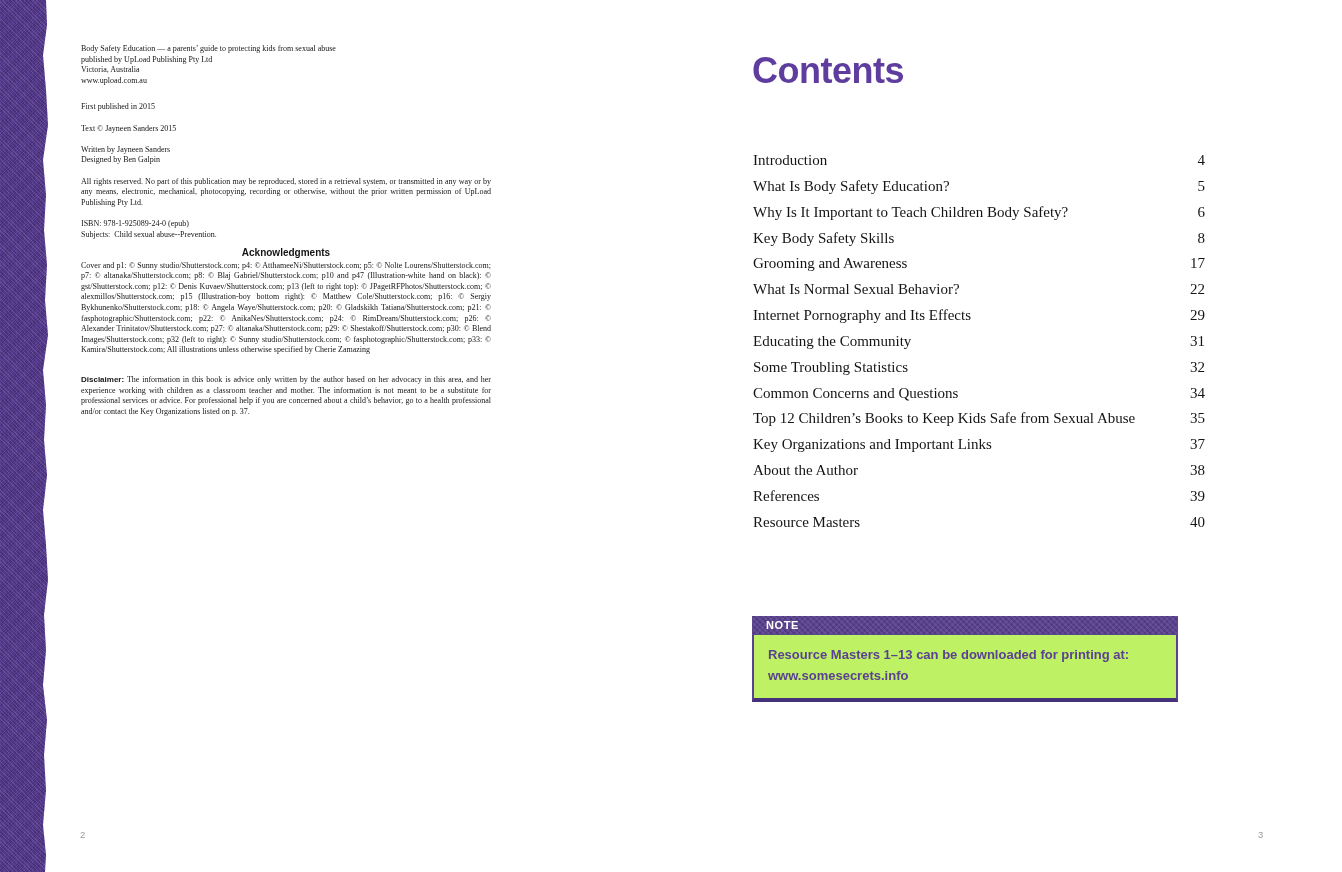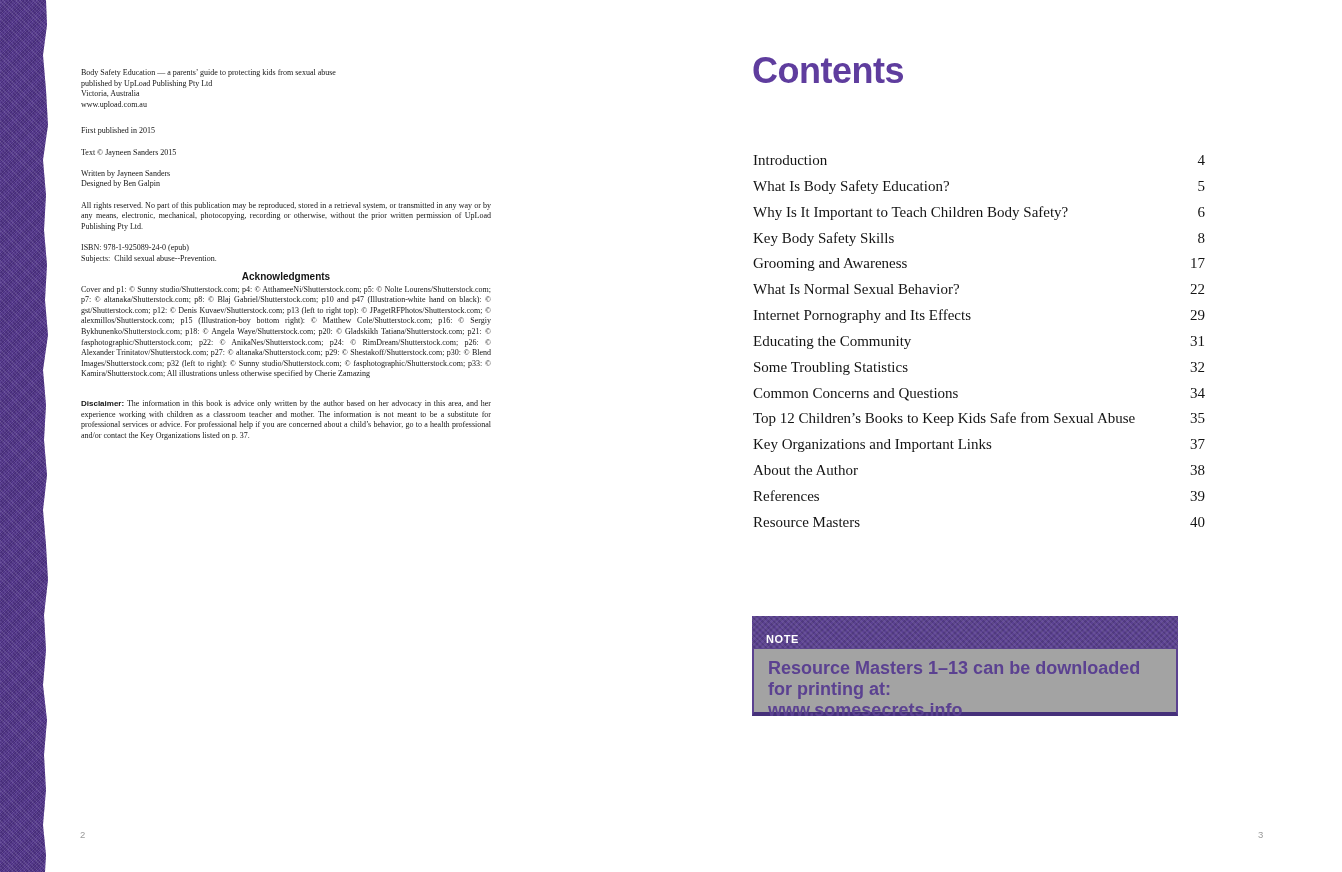--- a/index.html
+++ b/index.html
@@ -24,21 +24,21 @@
       repeating-linear-gradient(90deg, rgba(130,100,190,0.15) 0 1px, transparent 1px 4px);
     clip-path: polygon(0 0, 46px 0, 47px 25px, 43px 55px, 46px 90px, 48px 125px,
       43px 160px, 46px 195px, 44px 230px, 47px 265px, 45px 300px, 48px 335px,
       43px 370px, 46px 405px, 44px 440px, 47px 475px, 43px 510px, 46px 545px,
       48px 580px, 44px 615px, 46px 650px, 43px 685px, 47px 720px, 44px 755px,
       46px 790px, 43px 825px, 46px 855px, 45px 872px, 0 872px);
   }
 
   
   .left-page {
-    position: absolute; left: 81px; top: 68px; width: 410px;
+    position: absolute; left: 81px; top: 44px; width: 410px;
     font-size: 8px; line-height: 10.6px;
   }
   .left-page p { margin: 0 0 10.6px 0; }
   .left-page .imprint { margin-bottom: 16px; }
   .justify { text-align: justify; }
   .pre { white-space: pre-wrap; }
   .isbn-block { margin-bottom: 8px !important; }
   .ack-heading {
     font-family: "Liberation Sans", sans-serif;
     font-weight: bold; font-size: 10px;
@@ -72,32 +72,32 @@
     position: absolute; left: 752px; top: 616px; width: 426px;
   }
   .note-header {
     background-color: var(--note-purple, #5b4191);
     background-image:
       repeating-linear-gradient(45deg, rgba(255,255,255,0.08) 0 2px, transparent 2px 4px),
       repeating-linear-gradient(-45deg, rgba(0,0,0,0.12) 0 2px, transparent 2px 4px);
     color: #ffffff;
     font-family: "Liberation Sans", sans-serif;
     font-weight: bold; font-size: 11px; letter-spacing: 0.6px;
-    padding: 17px 0 4px 14px;
+    padding: 3px 0 4px 14px;
   }
   .note-body {
-    background: #a3a3a3;
+    background: #bef264;
     border-left: 2px solid var(--note-purple, #5b4191);
     border-right: 2px solid var(--note-purple, #5b4191);
     border-bottom: 4px solid var(--note-border-dark, #45307a);
     height: 67px;
     padding: 9px 14px 0 14px;
     color: var(--note-purple, #5b4191);
     font-family: "Liberation Sans", sans-serif;
-    font-weight: bold; font-size: 18px; line-height: 21px;
+    font-weight: bold; font-size: 13px; line-height: 21px;
   }
 
   
   .page-num {
     position: absolute; top: 829px;
     font-family: "Liberation Sans", sans-serif;
     font-size: 9.5px;
     color: var(--pagenum-gray, #9a9a9a);
   }
   .page-num.left  { left: 80px; }

